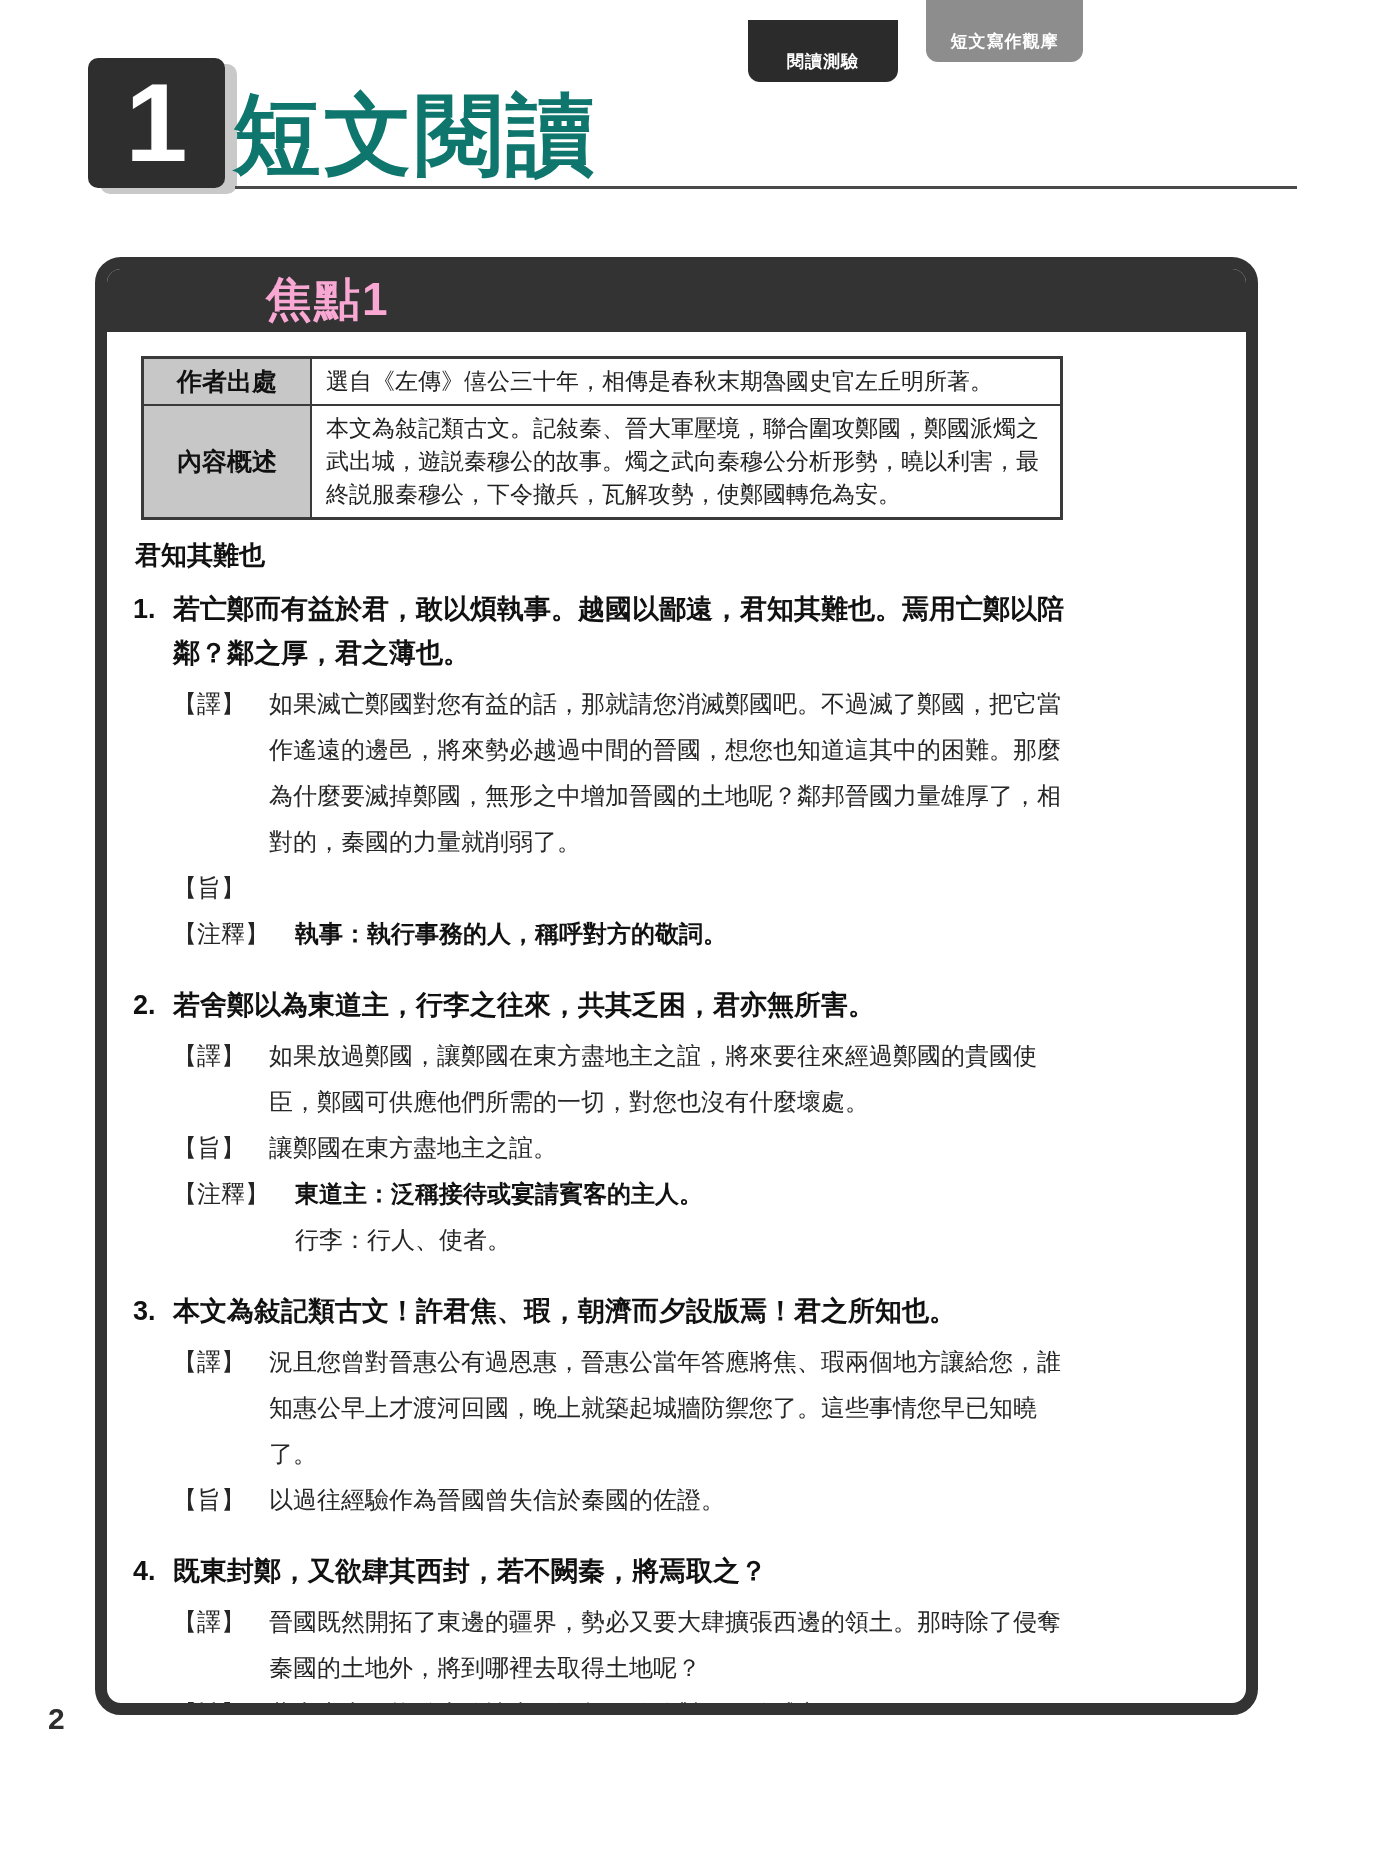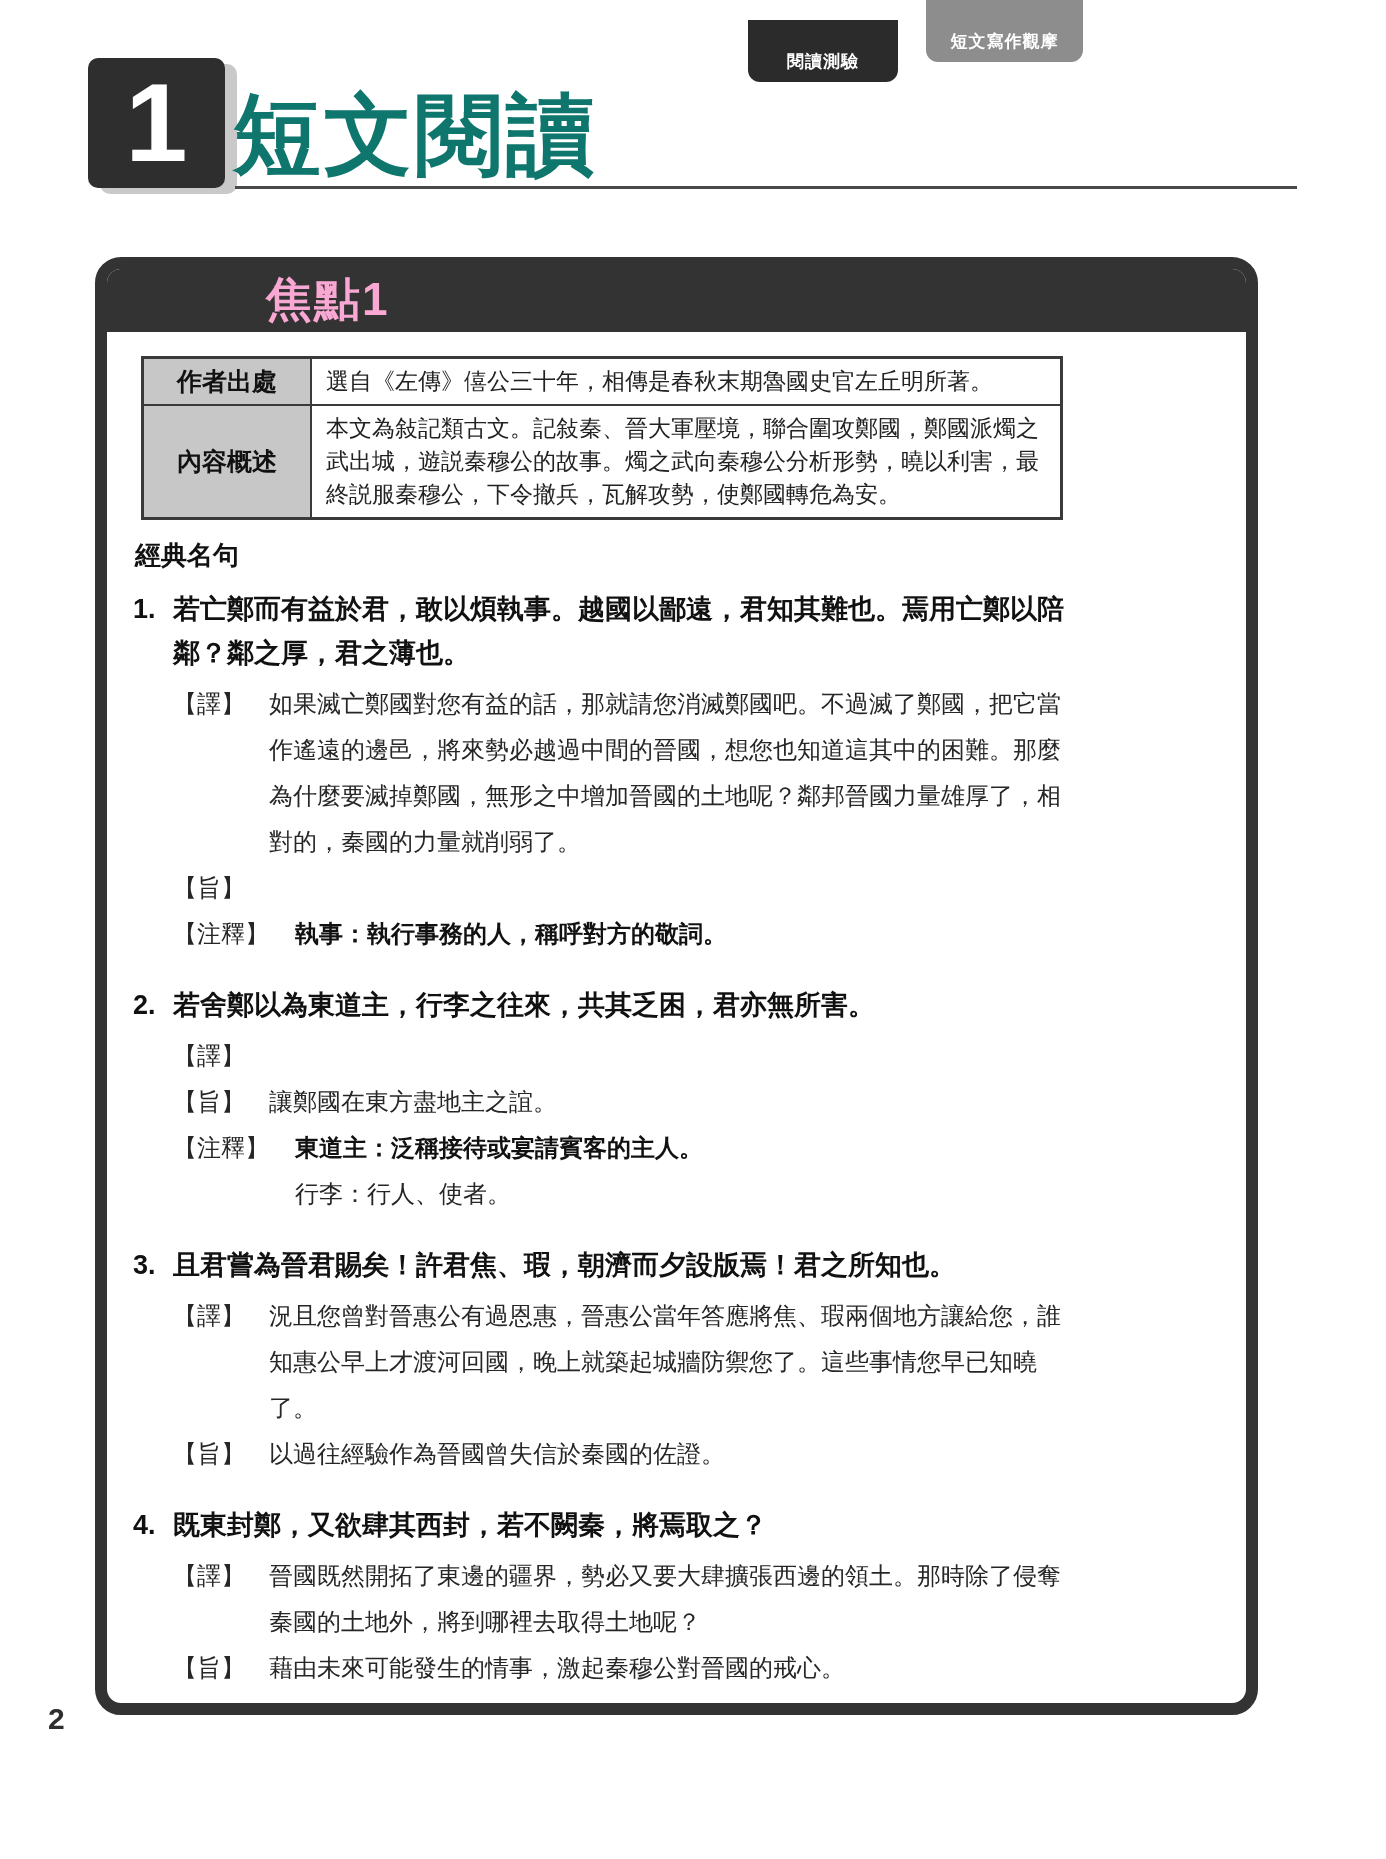--- a/index.html
+++ b/index.html
@@ -104,21 +104,21 @@
         <td class="row-label">作者出處</td>
         <td class="row-content">選自《左傳》僖公三十年，相傳是春秋末期魯國史官左丘明所著。</td>
       </tr>
       <tr>
         <td class="row-label">內容概述</td>
         <td class="row-content">本文為敍記類古文。記敍秦、晉大軍壓境，聯合圍攻鄭國，鄭國派燭之武出城，遊説秦穆公的故事。燭之武向秦穆公分析形勢，曉以利害，最終説服秦穆公，下令撤兵，瓦解攻勢，使鄭國轉危為安。</td>
       </tr>
     </tbody>
       </table>
 
-    <div class="section-heading">經典名句</div>
+    <div class="section-heading">君知其難也</div>
 
     <div class="quote-item">
       <div class="quote-row">
         <span class="quote-no">1.</span>
         <span class="quote-text">若亡鄭而有益於君，敢以煩執事。越國以鄙遠，君知其難也。焉用亡鄭以陪鄰？鄰之厚，君之薄也。</span>
       </div>
       <div class="block">
         <span class="tag">【譯】</span>
         <div class="text">如果滅亡鄭國對您有益的話，那就請您消滅鄭國吧。不過滅了鄭國，把它當作遙遠的邊邑，將來勢必越過中間的晉國，想您也知道這其中的困難。那麼為什麼要滅掉鄭國，無形之中增加晉國的土地呢？鄰邦晉國力量雄厚了，相對的，秦國的力量就削弱了。</div>
       </div>
@@ -131,38 +131,39 @@
       </div>
     </div>
 
     <div class="quote-item">
       <div class="quote-row">
         <span class="quote-no">2.</span>
         <span class="quote-text">若舍鄭以為東道主，行李之往來，共其乏困，君亦無所害。</span>
       </div>
       <div class="block">
         <span class="tag">【譯】</span>
+        <div class="text">如果放過鄭國，讓鄭國在東方盡地主之誼，將來要往來經過鄭國的貴國使臣，鄭國可供應他們所需的一切，對您也沒有什麼壞處。</div>
       </div>
       <div class="block">
         <span class="tag">【旨】</span>
         <div class="text">讓鄭國在東方盡地主之誼。</div>
       </div>
       <div class="block">
         <span class="tag-wide">【注釋】</span>
         <div class="text">
           <div class="bold">東道主：泛稱接待或宴請賓客的主人。</div>
           <div>行李：行人、使者。</div>
         </div>
       </div>
     </div>
 
     <div class="quote-item">
       <div class="quote-row">
         <span class="quote-no">3.</span>
-        <span class="quote-text">且君嘗為晉君賜矣！許君焦、瑕，朝濟而夕設版焉！君之所知也。</span>
+        <span class="quote-text">本文為敍記類古文！許君焦、瑕，朝濟而夕設版焉！君之所知也。</span>
       </div>
       <div class="block">
         <span class="tag">【譯】</span>
         <div class="text">況且您曾對晉惠公有過恩惠，晉惠公當年答應將焦、瑕兩個地方讓給您，誰知惠公早上才渡河回國，晚上就築起城牆防禦您了。這些事情您早已知曉了。</div>
       </div>
       <div class="block">
         <span class="tag">【旨】</span>
         <div class="text">以過往經驗作為晉國曾失信於秦國的佐證。</div>
       </div>
     </div>

